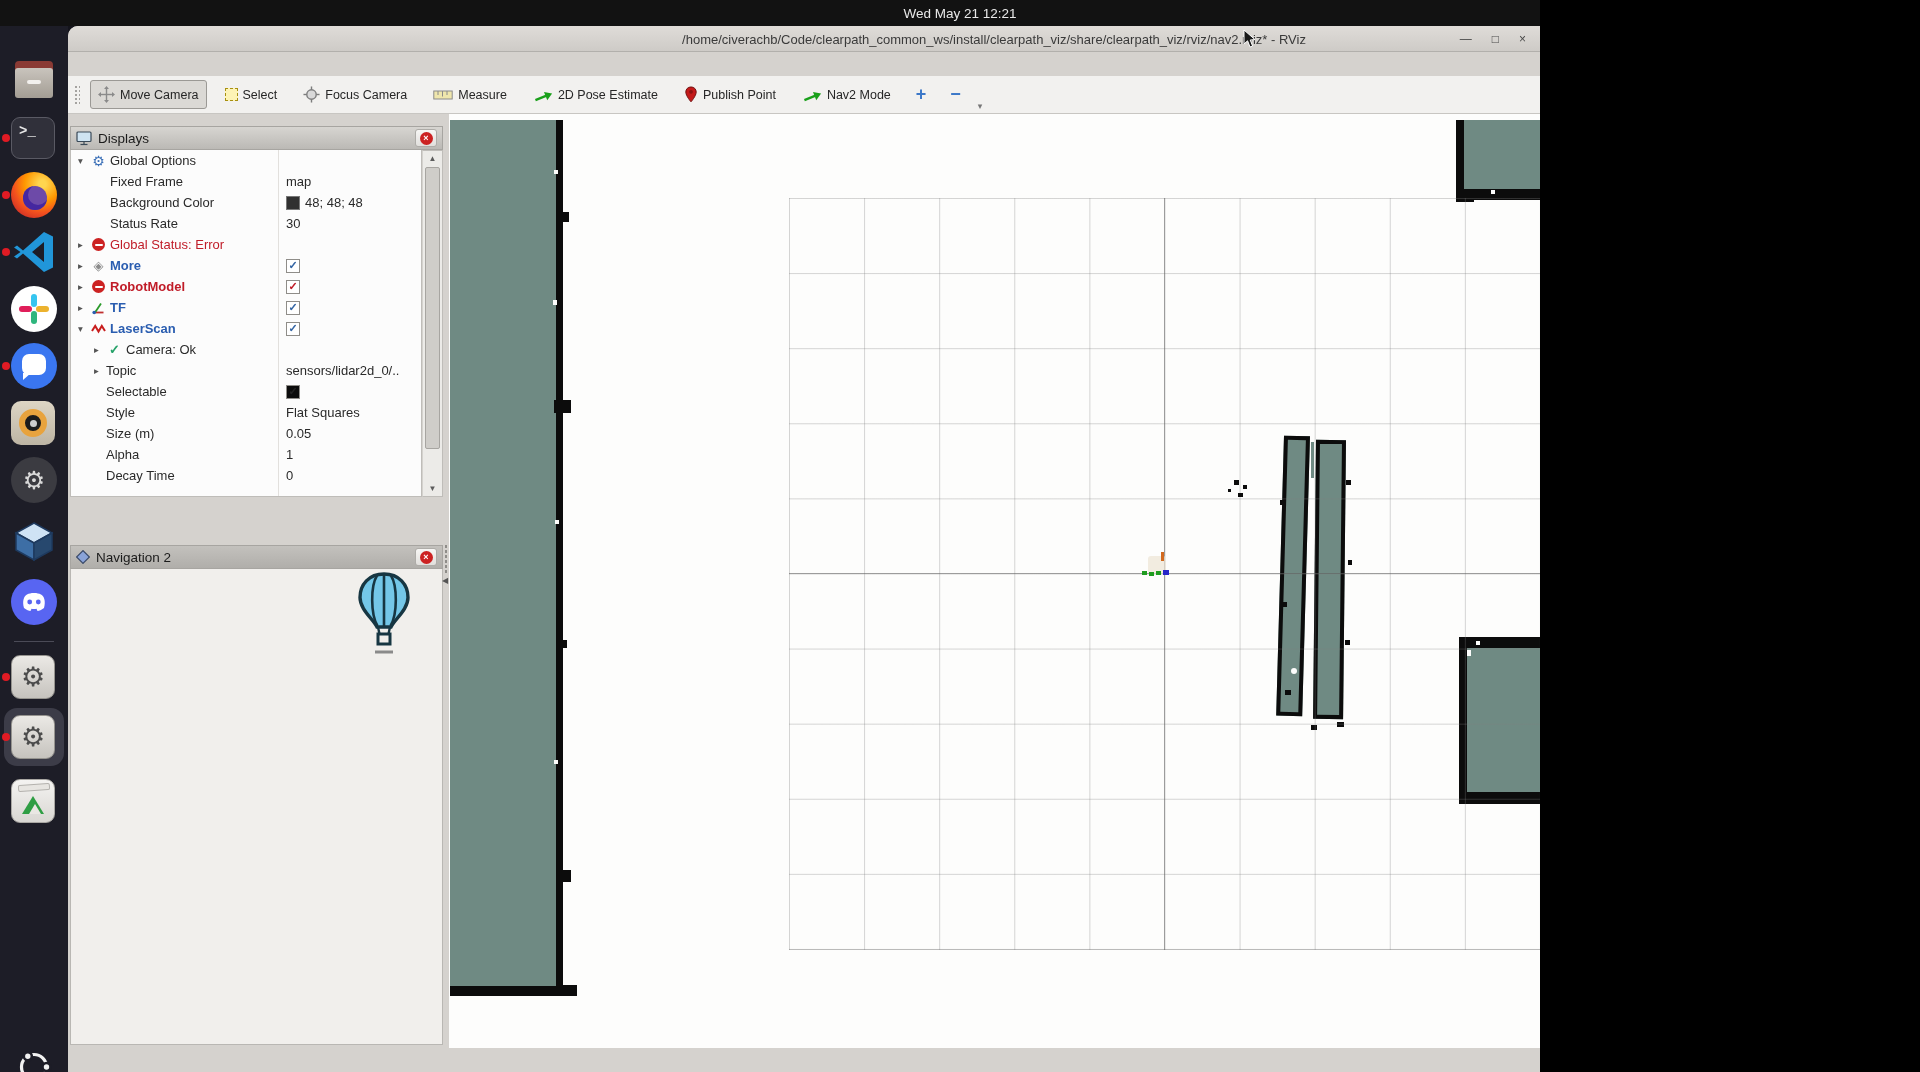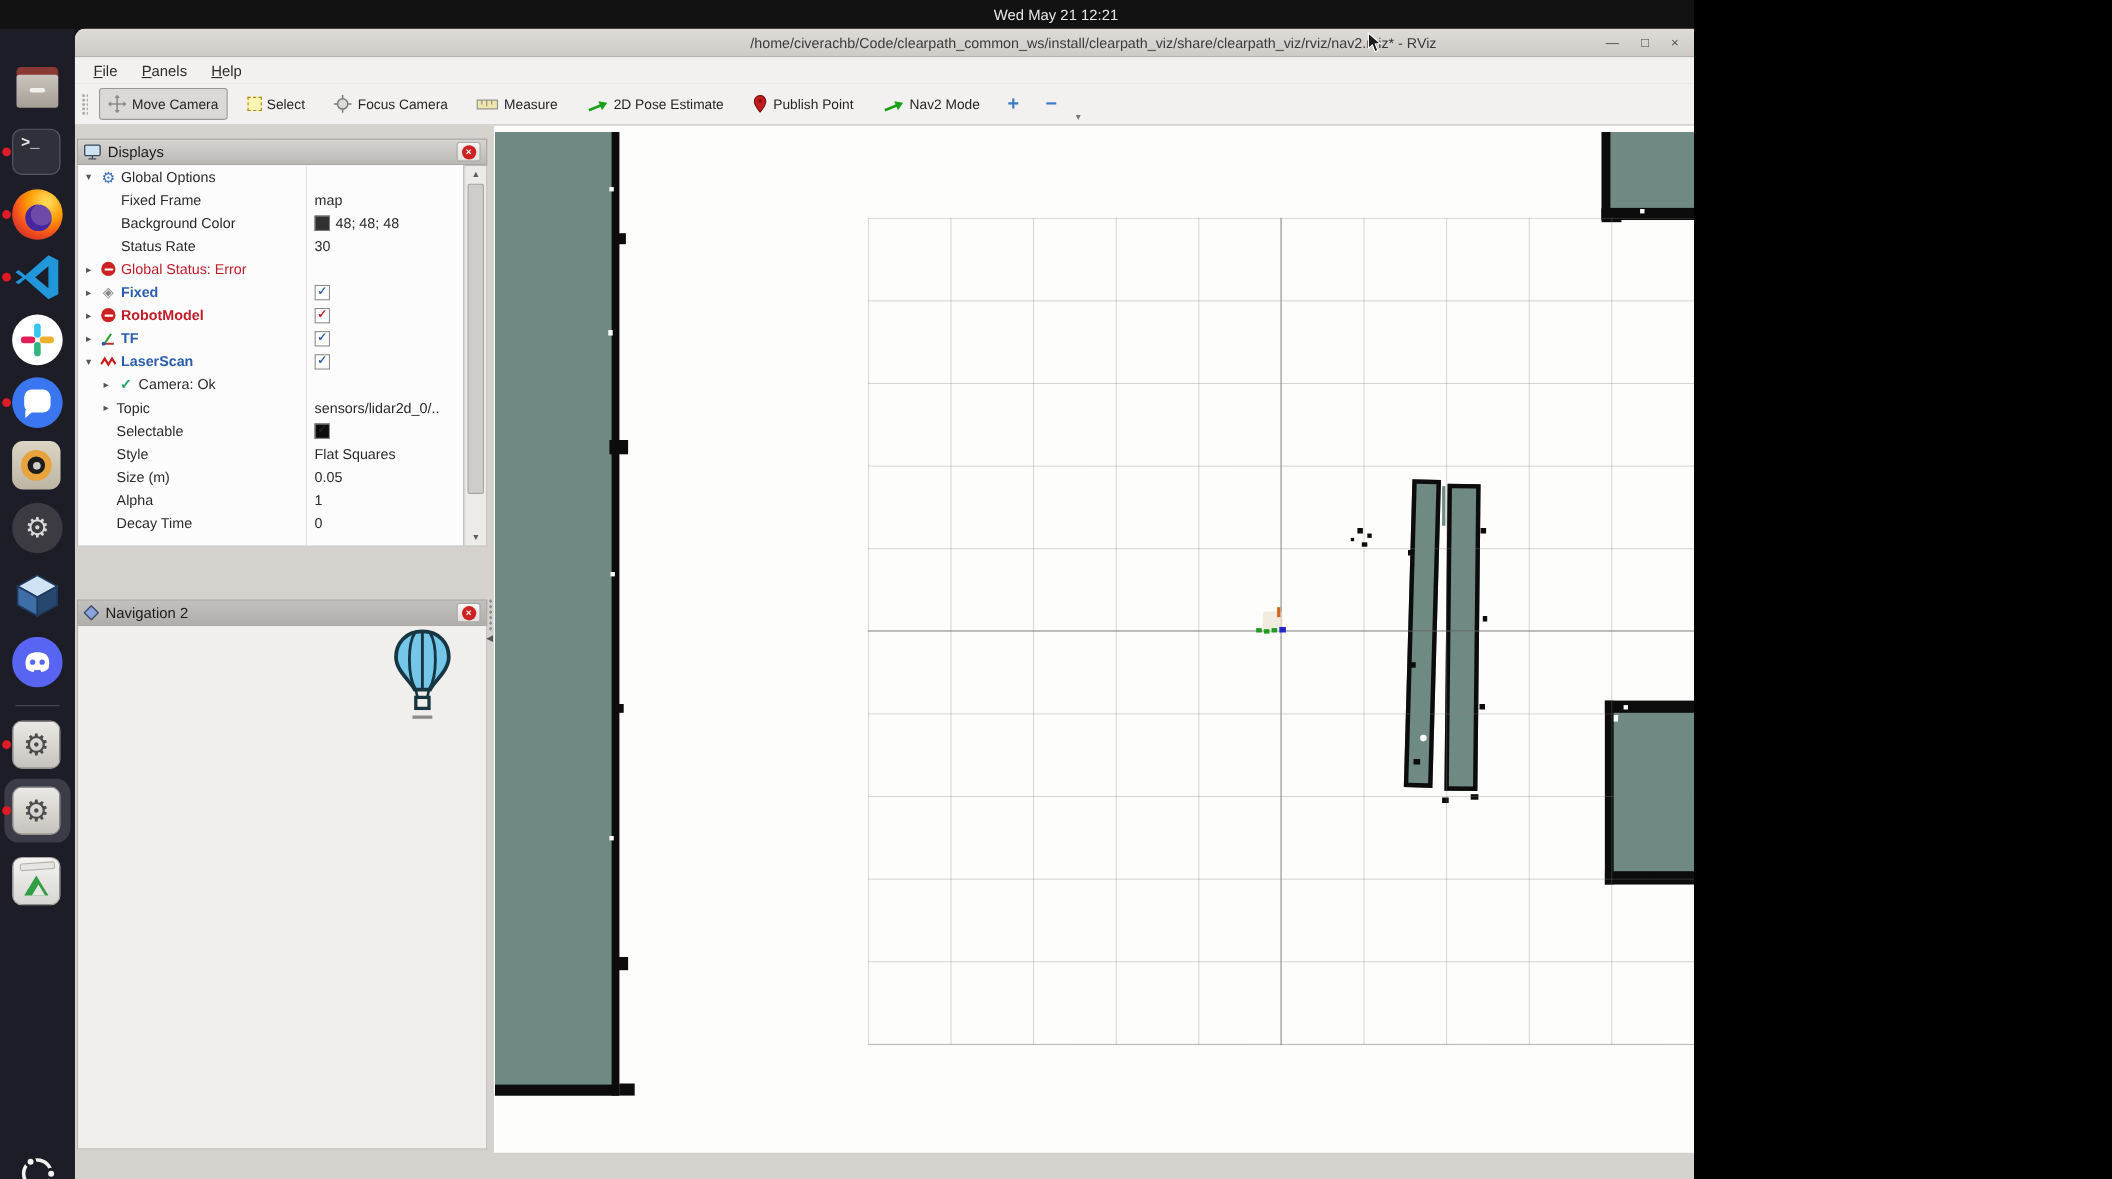--- a/index.html
+++ b/index.html
@@ -282,25 +282,20 @@
 
   <div class="titlebar">
     <span class="title">/home/civerachb/Code/clearpath_common_ws/install/clearpath_viz/share/clearpath_viz/rviz/nav2.rviz* - RViz</span>
   </div>
   <div class="winbtns" style="top:26px">
     <span>—</span>
     <span>□</span>
     <span>×</span>
   </div>
 
-  <div class="menubar">
-    <span class="menuitem">File</span>
-    <span class="menuitem">Panels</span>
-    <span class="menuitem">Help</span>
-  </div>
 
   <div class="toolbar">
     <span class="tgrip"></span>
     <span class="tbtn selected">
       <svg width="17" height="17" viewBox="0 0 18 18">
           <g stroke="#8a8a8a" stroke-width="1.5">
             <line x1="9" y1="3" x2="9" y2="15"></line>
             <line x1="3" y1="9" x2="15" y2="9"></line>
           </g>
           <g fill="#8a8a8a">
@@ -430,21 +425,21 @@
             <span class="erricon"></span>
           </span>
           <span class="redtxt">Global Status: Error</span>
         </div>
       <div class="tval"></div>
     </div>
     <div class="trow" style="top:105px">
       <div class="tname">
           <span class="exp">▸</span>
           <span class="ticon gridicon">◈</span>
-          <span class="bblue">Fixed</span>
+          <span class="bblue">More</span>
         </div>
       <div class="tval">
           <span class="cb blue">✓</span>
         </div>
     </div>
     <div class="trow" style="top:126px">
       <div class="tname">
           <span class="exp">▸</span>
           <span class="ticon">
             <span class="erricon"></span>

